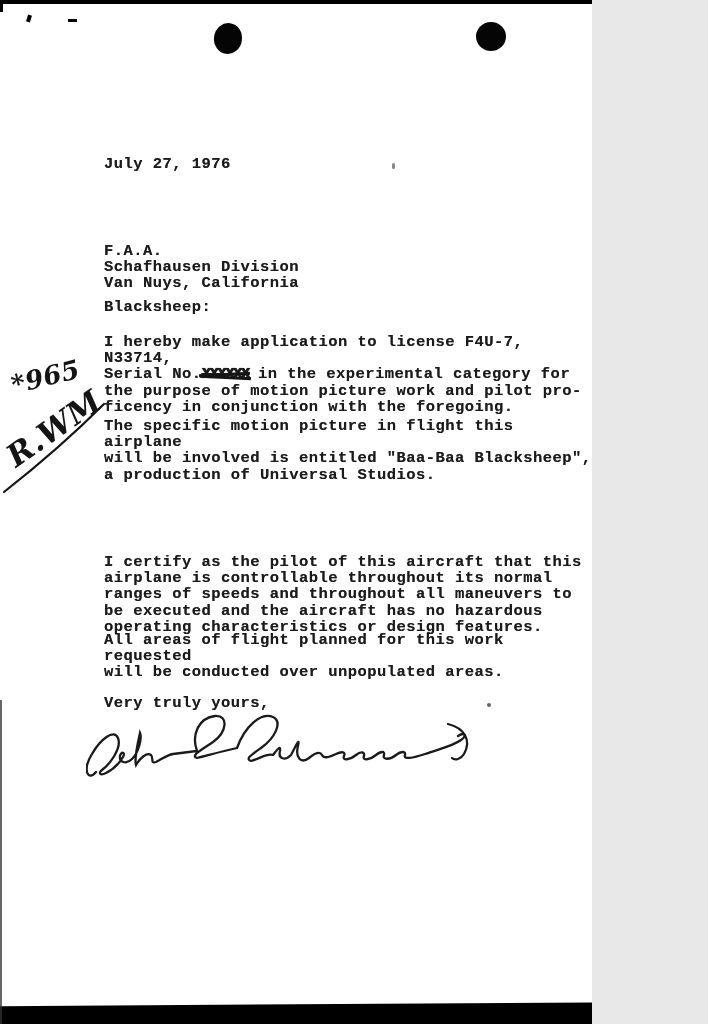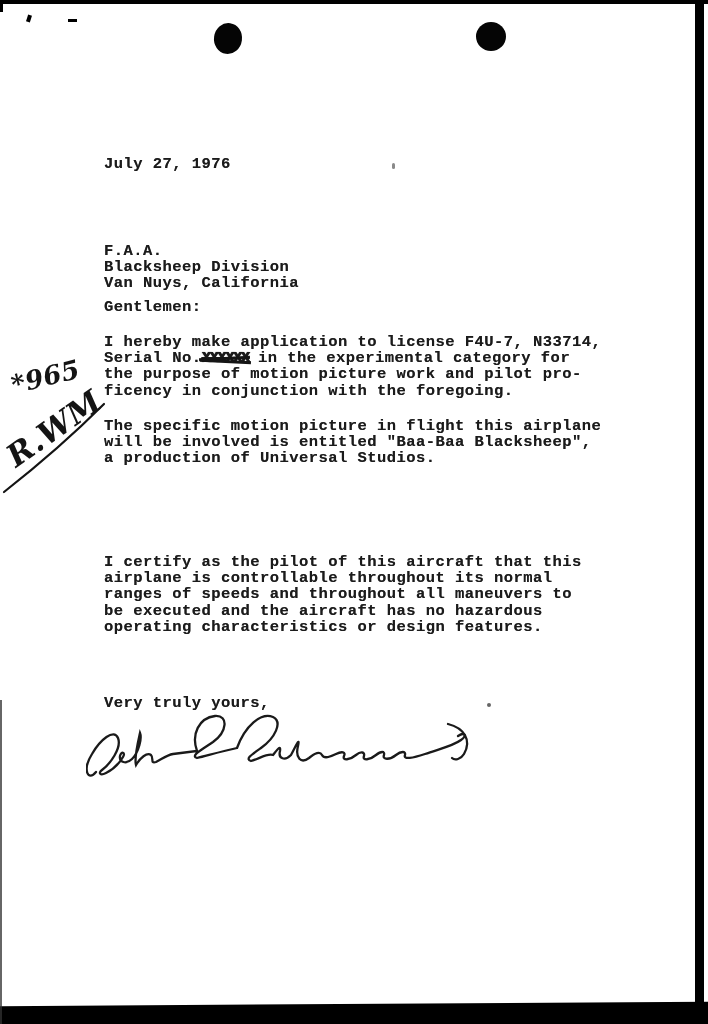--- a/index.html
+++ b/index.html
@@ -1,18 +1,18 @@
 <!DOCTYPE html>
 <html><head>
 <meta charset="utf-8">
 <style>
   html,body{margin:0;padding:0;background:#e8e8e8;}
   .page{
     position:relative;
-    width:708px;height:1024px;
+    width:592px;height:1024px;
     background:#ffffff;
     overflow:hidden;
     font-family:"Liberation Mono","DejaVu Sans Mono",monospace;
     font-weight:bold;
     font-size:15.5px;
     line-height:16.2px;
     letter-spacing:0.45px;
     color:#1b1b1b;
   }
   .typed{
@@ -89,37 +89,39 @@
   <div class="hole hole-left"></div>
   <div class="hole hole-right"></div>
 
   <div class="speck speck-a"></div>
   <div class="speck speck-b"></div>
   <div class="speck speck-c"></div>
   <div class="speck speck-d"></div>
 
   <div class="typed date">July 27, 1976</div>
   <div class="typed recipient">F.A.A.
-Blacksheep Division
+Schafhausen Division
 Van Nuys, California</div>
-  <div class="typed salutation">Gentlemen:</div>
+  <div class="typed salutation">Blacksheep:</div>
 
   <div class="typed p1"><span>I hereby make application to license F4U-7, N33714,
 Serial No.</span><span class="struck">XXXXXX</span><span> in the experimental category for
 the purpose of motion picture work and pilot pro-
 ficency in conjunction with the foregoing.</span></div>
 
   <div class="typed p2">The specific motion picture in flight this airplane
 will be involved is entitled "Baa-Baa Blacksheep",
 a production of Universal Studios.</div>
   <div class="typed p4">I certify as the pilot of this aircraft that this
 airplane is controllable throughout its normal
 ranges of speeds and throughout all maneuvers to
 be executed and the aircraft has no hazardous
 operating characteristics or design features.</div>
+  <div class="typed p5">All areas of flight planned for this work requested
+will be conducted over unpopulated areas.</div>
   <div class="typed closing">Very truly yours,</div>
 
   <svg class="sig-svg" width="395" height="82" viewBox="0 0 395 82">
     <g fill="none" stroke="#1a1a1a" stroke-width="2.3" stroke-linecap="round">
       <path d="M10,66 C2,76 -4,64 6,48 C14,34 28,22 32,32 C36,42 24,58 16,64
                C12,67 14,70 20,67 C28,63 34,56 37,51 C40,46 35,45 34,50
                C33,56 40,59 46,53 C53,46 56,32 54,27 C52,36 48,52 50,59
                C54,52 61,46 65,49 C68,52 64,58 70,56 C76,53 81,49 87,48
                C95,47 103,46 111,45 C105,28 113,12 129,10 C143,9 141,26 127,36
                C115,44 104,50 111,52 C123,49 137,45 151,42 C159,20 175,6 187,11

